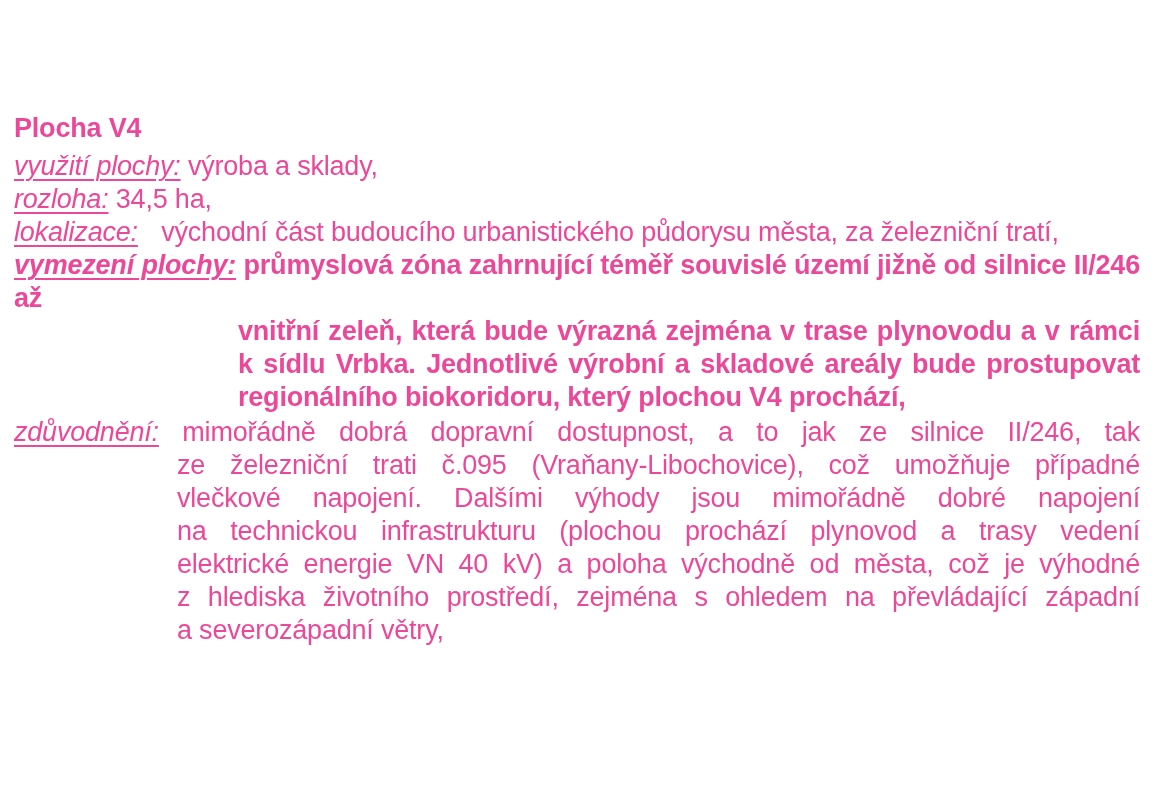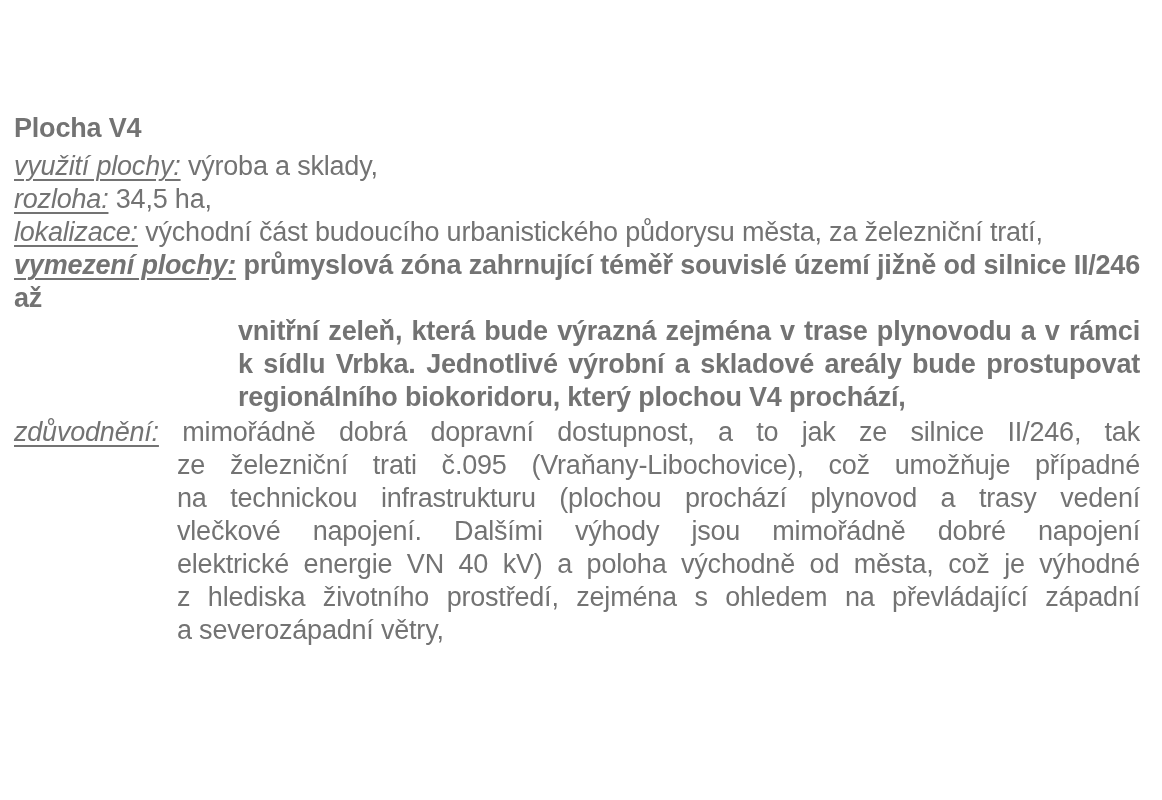--- a/index.html
+++ b/index.html
@@ -3,21 +3,21 @@
 <meta charset="utf-8">
 <style>
   html, body { margin: 0; padding: 0; background: #ffffff; }
   .page {
     position: relative;
     width: 1162px;
     height: 800px;
     box-sizing: border-box;
     padding: 112px 22px 0 14px;
     background: #ffffff;
-    color: #737373;
+    color: #ec4899;
     font-family: "Liberation Sans", "DejaVu Sans", sans-serif;
     font-size: 27px;
     line-height: 33px;
     letter-spacing: -0.2px;
     overflow: hidden;
   }
   .title {
     font-size: 27px;
     font-weight: 700;
     margin: 0 0 5px 0;
@@ -25,21 +25,21 @@
   }
   .entry { margin: 0; }
   .entry.gap-lg { margin-top: 0; font-weight: bold; }
   .entry.gap-sm { margin-top: 2px; }
   .label {
     font-style: italic;
     text-decoration: underline;
     text-decoration-thickness: 2px;
     text-underline-offset: 4px;
   }
-  .label.sp2 { margin-right: 0; }
+  .label.sp2 { margin-right: 16px; }
   
   .line { text-align: justify; text-align-last: justify; }
   .line.last { text-align-last: left; }
   .cont-224 { margin-left: 224px; }
   .cont-163 { margin-left: 163px; }
 </style>
 </head>
 <body>
 
 <div class="page">
@@ -66,20 +66,20 @@
     <div class="line cont-224">k sídlu Vrbka. Jednotlivé výrobní a skladové areály bude prostupovat</div>
     <div class="line cont-224 last">regionálního biokoridoru, který plochou V4 prochází,</div>
   </div>
 
 
   <div class="entry gap-sm">
     <div class="line">
       <span class="label">zdůvodnění:</span> <span class="value">mimořádně dobrá dopravní dostupnost, a to jak ze silnice II/246, tak</span>
     </div>
     <div class="line cont-163">ze železniční trati č.095 (Vraňany-Libochovice), což umožňuje případné</div>
+    <div class="line cont-163">vlečkové napojení. Dalšími výhody jsou mimořádně dobré napojení</div>
     <div class="line cont-163">na technickou infrastrukturu (plochou prochází plynovod a trasy vedení</div>
-    <div class="line cont-163">vlečkové napojení. Dalšími výhody jsou mimořádně dobré napojení</div>
     <div class="line cont-163">elektrické energie VN 40 kV) a poloha východně od města, což je výhodné</div>
     <div class="line cont-163">z hlediska životního prostředí, zejména s ohledem na převládající západní</div>
     <div class="line cont-163 last">a severozápadní větry,</div>
   </div>
 
 </div>
 
 </body></html>

